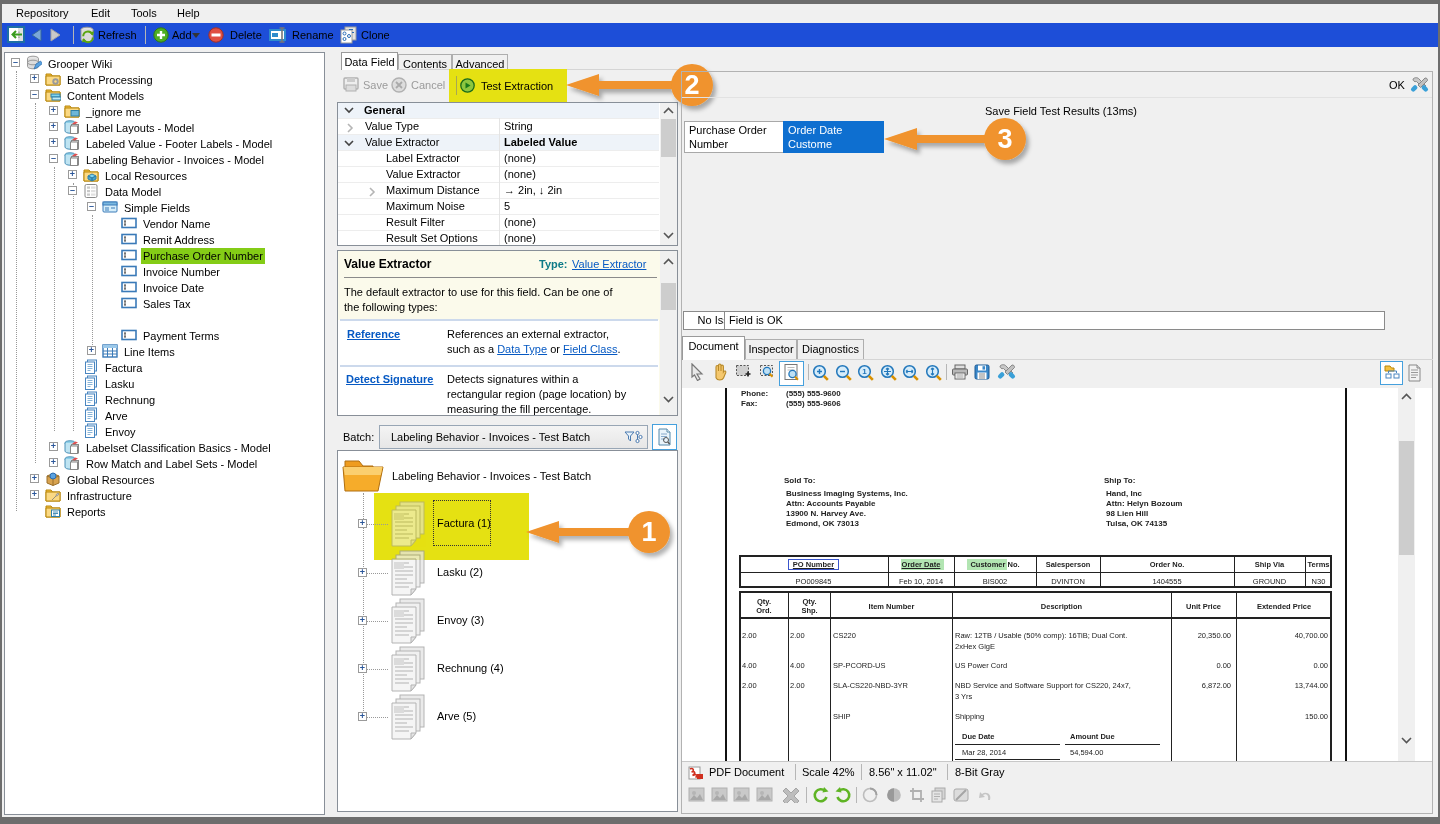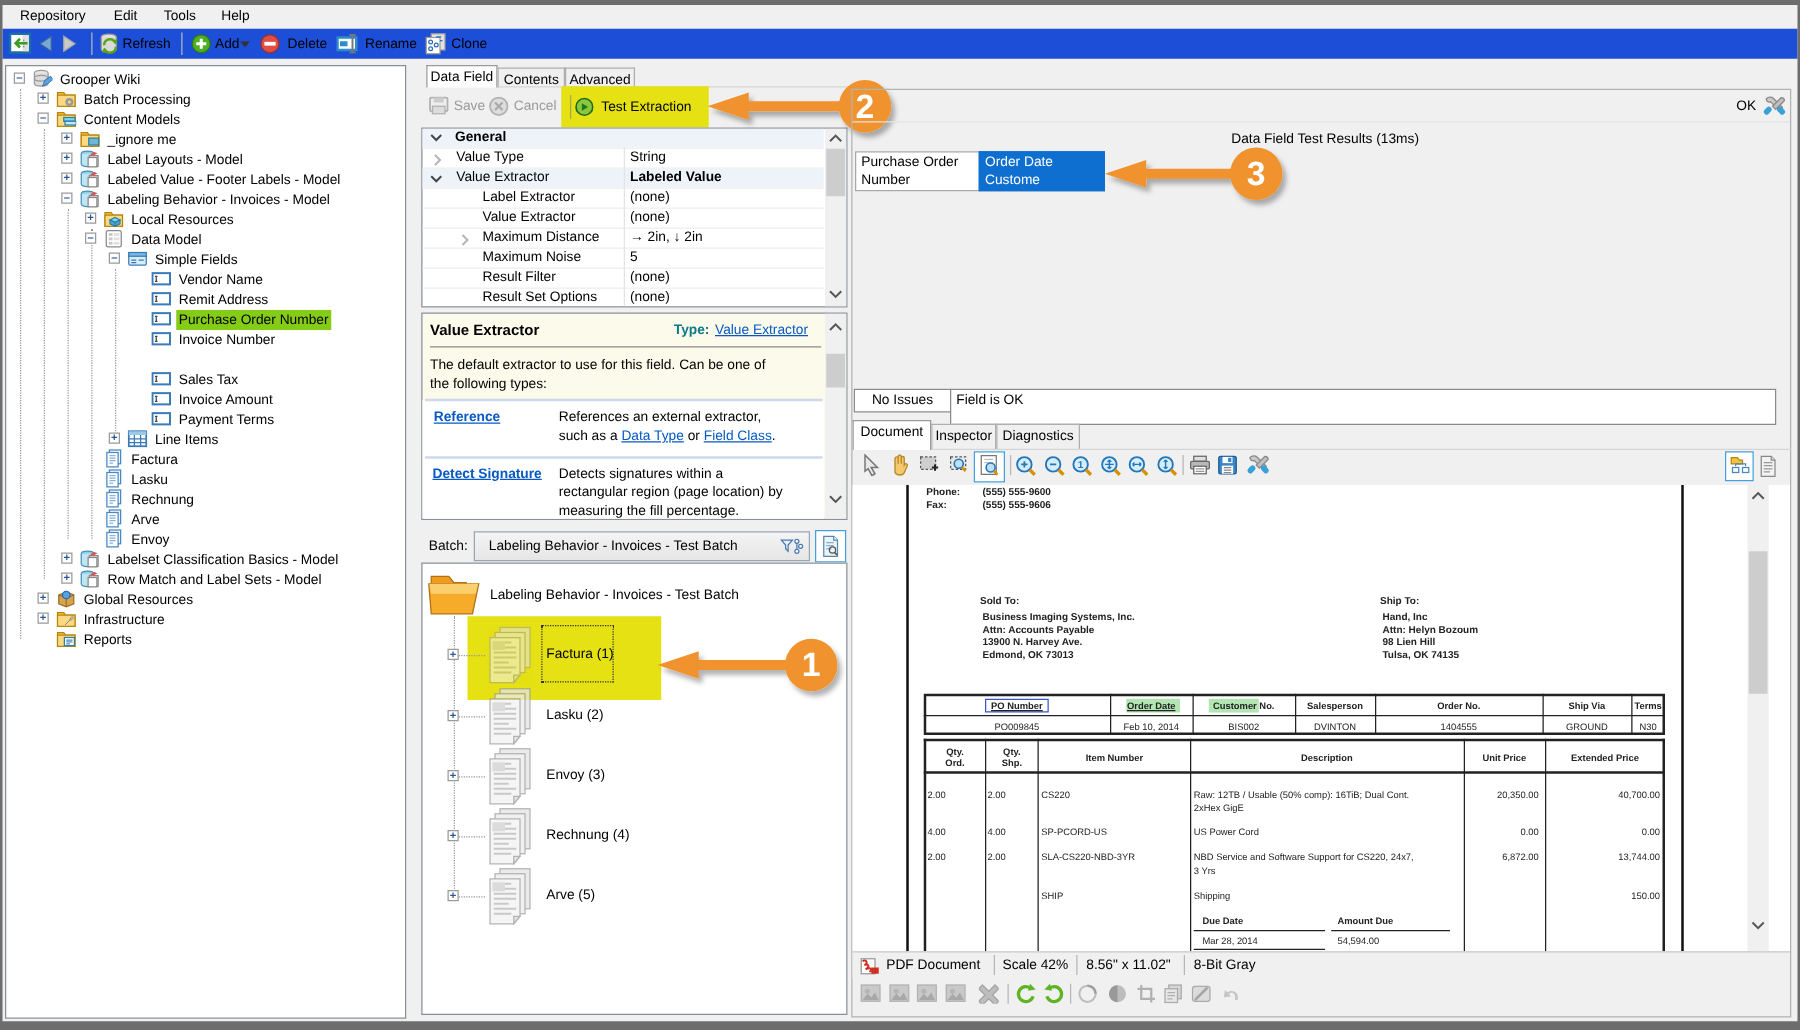--- a/index.html
+++ b/index.html
@@ -217,33 +217,33 @@
       </svg>
 <span class="a" style="left:136px;top:1px; background:#84cc16;padding:0 2px">Purchase Order Number</span>
 </div>
 <div class="treerow" style="left:0;top:210px;width:319px">
 <svg class="a" style="left:116px;top:0" width="16" height="16">
         <rect x="1" y="3.5" width="14" height="9" fill="#fff" stroke="#3a7ab8" stroke-width="1.6"></rect>
         <path d="M4 6v4M3 6h2M3 10h2" stroke="#444"></path>
       </svg>
 <span class="a" style="left:136px;top:1px;padding:0 2px">Invoice Number</span>
 </div>
+<div class="treerow" style="left:0;top:226px;width:319px">
+<svg class="a" style="left:116px;top:0" width="16" height="16">
+        <rect x="1" y="3.5" width="14" height="9" fill="#fff" stroke="#3a7ab8" stroke-width="1.6"></rect>
+        <path d="M4 6v4M3 6h2M3 10h2" stroke="#444"></path>
+      </svg>
+<span class="a" style="left:136px;top:1px;padding:0 2px">Invoice Date</span>
+</div>
 <div class="treerow" style="left:0;top:242px;width:356px">
 <svg class="a" style="left:116px;top:0" width="16" height="16">
         <rect x="1" y="3.5" width="14" height="9" fill="#fff" stroke="#3a7ab8" stroke-width="1.6"></rect>
         <path d="M4 6v4M3 6h2M3 10h2" stroke="#444"></path>
       </svg>
 <span class="a" style="left:136px;top:1px;padding:0 2px">Sales Tax</span>
-</div>
-<div class="treerow" style="left:0;top:258px;width:319px">
-<svg class="a" style="left:116px;top:0" width="16" height="16">
-        <rect x="1" y="3.5" width="14" height="9" fill="#fff" stroke="#3a7ab8" stroke-width="1.6"></rect>
-        <path d="M4 6v4M3 6h2M3 10h2" stroke="#444"></path>
-      </svg>
-<span class="a" style="left:136px;top:1px;padding:0 2px">Invoice Amount</span>
 </div>
 <div class="treerow" style="left:0;top:274px;width:319px">
 <svg class="a" style="left:116px;top:0" width="16" height="16">
         <rect x="1" y="3.5" width="14" height="9" fill="#fff" stroke="#3a7ab8" stroke-width="1.6"></rect>
         <path d="M4 6v4M3 6h2M3 10h2" stroke="#444"></path>
       </svg>
 <span class="a" style="left:136px;top:1px;padding:0 2px">Payment Terms</span>
 </div>
 <div class="treerow" style="left:0;top:290px;width:319px">
 <div class="exp" style="left:82px;top:3px">+</div>
@@ -574,38 +574,38 @@
 <div id="rightcol">
     <div class="a" style="left:681px;top:71px;width:752px;height:743px;border:1px solid #b2b2b2"></div>
 <span class="a" style="left:1389px;top:79px">OK</span>
 <svg class="a" style="left:1410px;top:76px" width="19" height="18" viewBox="0 0 19 18">
       <path d="M3 3c2-2 5-1.5 6 0l7 7-2.5 2.5-7-7C4.5 6 3 5 3 3z" fill="#c8c8c8" stroke="#888"></path>
       <path d="M15 2l-7 7 2.5 2.5 7-7c0-2-1-2.5-2.5-2.5z" fill="#c0c0c0" stroke="#888"></path>
       <rect x="1" y="10.5" width="7" height="4.5" rx="2" transform="rotate(-45 4 13)" fill="#3aa0d8"></rect>
       <rect x="11" y="10.5" width="7" height="4.5" rx="2" transform="rotate(45 15 13)" fill="#3aa0d8"></rect>
     </svg>
 <div class="a" style="left:682px;top:97px;width:750px;height:1px;background:#e2e2e2"></div>
-<span class="a" style="left:985px;top:105px">Data Field Test Results (13ms)</span>
+<span class="a" style="left:985px;top:105px">Save Field Test Results (13ms)</span>
 <div class="cell" style="left:684px;top:121px;width:100px;height:32px">Purchase Order<br>Number</div>
 <div class="cell" style="left:783px;top:121px;width:101px;height:32px;background:#0e6fd0;border-color:#0e6fd0;color:#fff">Order Date<br>Custome</div>
 <svg class="a" style="left:881px;top:109px" width="160" height="62" viewBox="0 0 160 62">
 <defs>
         <filter id="sh3" x="-20%" y="-20%" width="150%" height="150%">
           <feDropShadow dx="3" dy="4" stdDeviation="2" flood-color="#000" flood-opacity="0.3"></feDropShadow>
         </filter>
       </defs>
 <g filter="url(#sh3)" fill="#f0932d">
         <path d="M3 30 L36 19 L36 41 Z"></path>
         <rect x="34" y="26" width="75" height="8"></rect>
         <circle cx="124" cy="30" r="21"></circle>
       </g>
 <text x="124" y="39" font-family="Liberation Sans,sans-serif" font-size="27" font-weight="bold" fill="#fff" text-anchor="middle">3</text>
     </svg>
 <div class="cell" style="left:683px;top:311px;width:78px;height:19px;text-align:center;border-color:#8a8a8a">No Issues</div>
-<div class="cell" style="left:760px;top:311px;width:661px;height:29px;border-color:#8a8a8a">Field is OK</div>
+<div class="cell" style="left:724px;top:311px;width:661px;height:19px;border-color:#8a8a8a">Field is OK</div>
 <div class="tab on" style="left:682px;top:336px;width:63px;height:24px">Document</div>
 <div class="tab" style="left:745px;top:339px;width:52px;height:21px">Inspector</div>
 <div class="tab" style="left:797px;top:339px;width:67px;height:21px">Diagnostics</div>
 <div class="a" style="left:745px;top:359px;width:688px;height:1px;background:#d5d5d5"></div>
 <svg class="a" style="left:690px;top:363px" width="14" height="18" viewBox="0 0 14 18">
       <path d="M2 1l10 10H7l3 5-2.5 1.5L4.5 12 2 14z" fill="#e8e8e8" stroke="#777" stroke-width="1.2"></path>
     </svg>
 <svg class="a" style="left:712px;top:363px" width="16" height="18" viewBox="0 0 16 18">
       <path d="M4 9V4c0-2 2.5-2 2.5 0v4-5.5c0-2 2.5-2 2.5 0V8 3.5c0-1.8 2.4-1.8 2.4 0V9c1-1.8 3-1 2.3.8L11.5 15c-.7 1.6-2 2-3.8 2-2.2 0-3-.7-3.7-2.2z" fill="#f5c86e" stroke="#b88a2a" stroke-width="1.1"></path>
     </svg>

